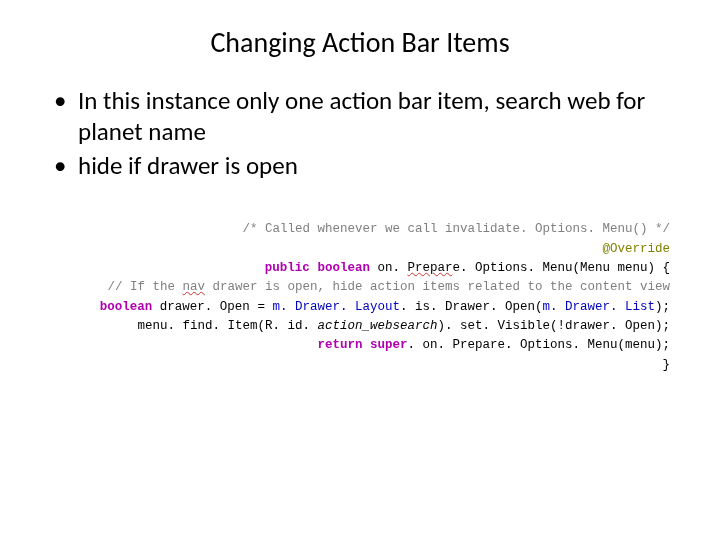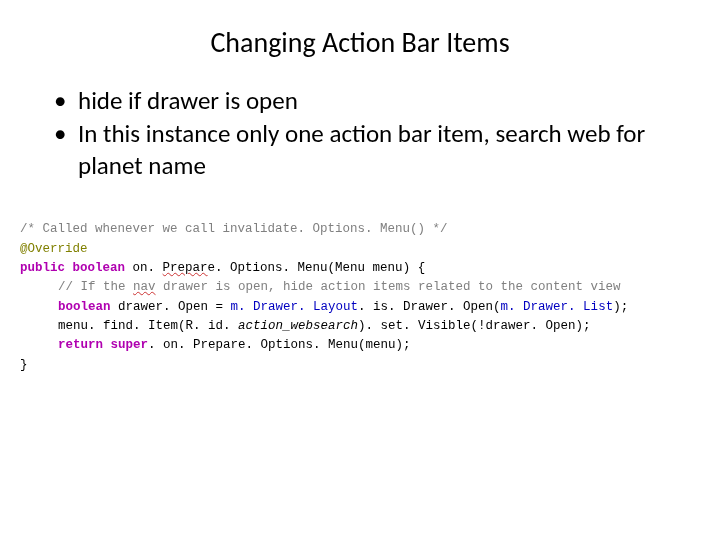--- a/index.html
+++ b/index.html
@@ -37,42 +37,43 @@
       left: 4px;
       top: 0;
       font-size: 25px;
     }
     .code {
       font-family: Consolas, "Courier New", monospace;
       font-size: 12.5px;
       line-height: 1.55;
       white-space: pre;
       margin-left: -30px;
+      text-align: right;
     }
     .c-comment { color: #808080; }
     .c-annotation { color: #808000; }
     .c-keyword { color: #b000b0; font-weight: bold; }
     .c-blue { color: #0000c0; }
     .c-plain { color: #000; }
     .c-static { color: #000; font-style: italic; }
     .squiggle {
       text-decoration: underline wavy #cc3333;
       text-decoration-thickness: 1px;
       text-underline-offset: 1px;
     }
     .indent1 { padding-left: 38px; display: inline-block; }
   </style>
 </head>
 <body>
 
 <h1 class="title">Changing Action Bar Items</h1>
 
 <ul class="bullets">
+  <li>In this instance only one action bar item, search web for planet name</li>
   <li>hide if drawer is open</li>
-  <li>In this instance only one action bar item, search web for planet name</li>
 </ul>
 
 <div class="code">
 <span class="c-comment">/* Called whenever we call invalidate. Options. Menu() */</span>
 <span class="c-annotation">@Override</span>
 <span class="c-keyword">public</span> <span class="c-keyword">boolean</span> <span class="c-plain">on. </span><span class="c-plain squiggle">Prepar</span><span class="c-plain">e. Options. Menu(Menu menu) {</span>
 <span class="indent1"><span class="c-comment">// If the </span><span class="c-comment squiggle">nav</span><span class="c-comment"> drawer is open, hide action items related to the content view</span></span>
 <span class="indent1"><span class="c-keyword">boolean</span><span class="c-plain"> drawer. Open = </span><span class="c-blue">m. Drawer. Layout</span><span class="c-plain">. is. Drawer. Open(</span><span class="c-blue">m. Drawer. List</span><span class="c-plain">);</span></span>
 <span class="indent1"><span class="c-plain">menu. find. Item(R. id. </span><span class="c-blue c-static">action_websearch</span><span class="c-plain">). set. Visible(!drawer. Open);</span></span>
 <span class="indent1"><span class="c-keyword">return</span> <span class="c-keyword">super</span><span class="c-plain">. on. Prepare. Options. Menu(menu);</span></span>

